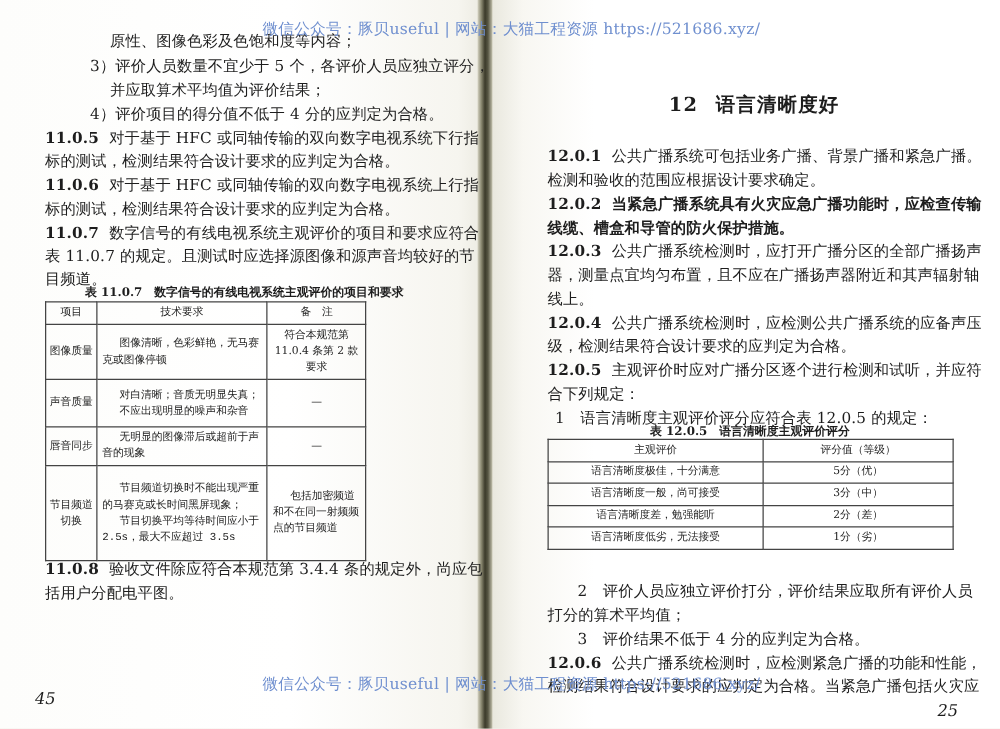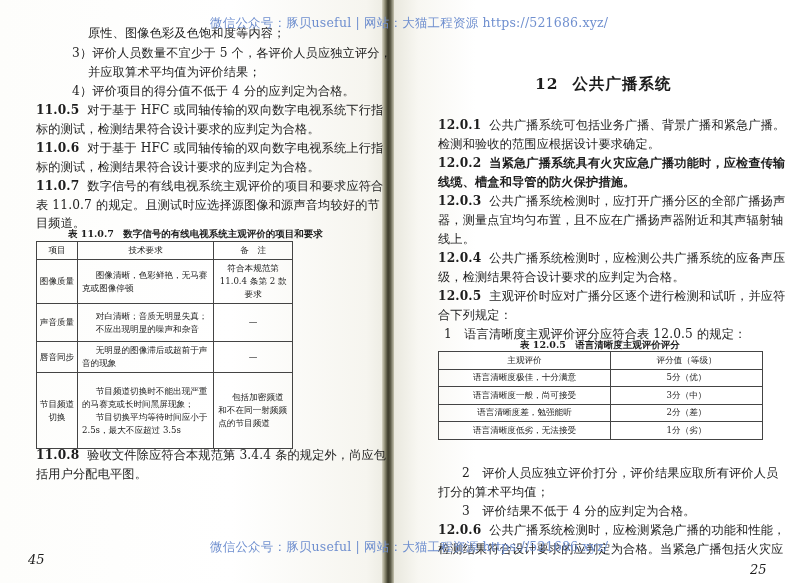--- a/index.html
+++ b/index.html
@@ -24,21 +24,21 @@
   .tcaption { position: absolute; font-size: 9.5px; font-weight: bold; white-space: nowrap; }
 
   table.doc { position: absolute; border-collapse: collapse; font-size: 8.6px; line-height: 13px; border: 1.5px solid #222; }
   table.doc td, table.doc th { border: 1px solid #444; vertical-align: middle; font-weight: normal; }
   table.doc th { height: 18px; text-align: center; }
 
   #t1107 { left: 36px; top: 241px; width: 257px; }
   #t1107 td.c1 { width: 53px; text-align: center; }
   #t1107 td.c2 { width: 175px; padding: 2px 4px; }
   #t1107 td.c3 { width: 95px; text-align: center; padding: 2px 4px; }
-  #t1107 .indent { text-indent: 1.6em; }
+  #t1107 .indent { text-indent: 1.6em; font-family: Liberation Mono, monospace; }
 
   #t1205 { left: 438px; top: 351px; width: 325px; }
   #t1205 td, #t1205 th { height: 17.5px; text-align: center; }
   #t1205 .col1 { width: 172px; }
 
   .pageno { position: absolute; font-style: italic; font-size: 13px; }
 </style>
 </head>
 <body>
 
@@ -100,21 +100,21 @@
     <td class="c3" style="text-align:left;text-indent:1.6em;">包括加密频道和不在同一射频频点的节目频道</td>
   </tr>
 </tbody>
   </table>
 
 <div class="txt" style="left:36px; top:447px;"><span class="clause-num">11.0.8</span><span>验收文件除应符合本规范第 3.4.4 条的规定外，尚应包</span></div>
 <div class="txt" style="left:36px; top:466px;">括用户分配电平图。</div>
 
 <div class="pageno" style="left:28px; top:552px;">45</div>
 
-<div class="chapter-title"><span class="num">12</span><span>公共广播系统</span></div>
+<div class="chapter-title"><span class="num">12</span><span>语言清晰度好</span></div>
 
 <div class="txt" style="left:438px; top:117px;"><span class="clause-num">12.0.1</span><span>公共广播系统可包括业务广播、背景广播和紧急广播。</span></div>
 <div class="txt" style="left:438px; top:136px;">检测和验收的范围应根据设计要求确定。</div>
 
 <div class="txt b" style="left:438px; top:155px;"><span class="clause-num">12.0.2</span><span>当紧急广播系统具有火灾应急广播功能时，应检查传输</span></div>
 <div class="txt b" style="left:438px; top:174px;">线缆、槽盒和导管的防火保护措施。</div>
 
 <div class="txt" style="left:438px; top:193px;"><span class="clause-num">12.0.3</span><span>公共广播系统检测时，应打开广播分区的全部广播扬声</span></div>
 <div class="txt" style="left:438px; top:212px;">器，测量点宜均匀布置，且不应在广播扬声器附近和其声辐射轴</div>
 <div class="txt" style="left:438px; top:231px;">线上。</div>

